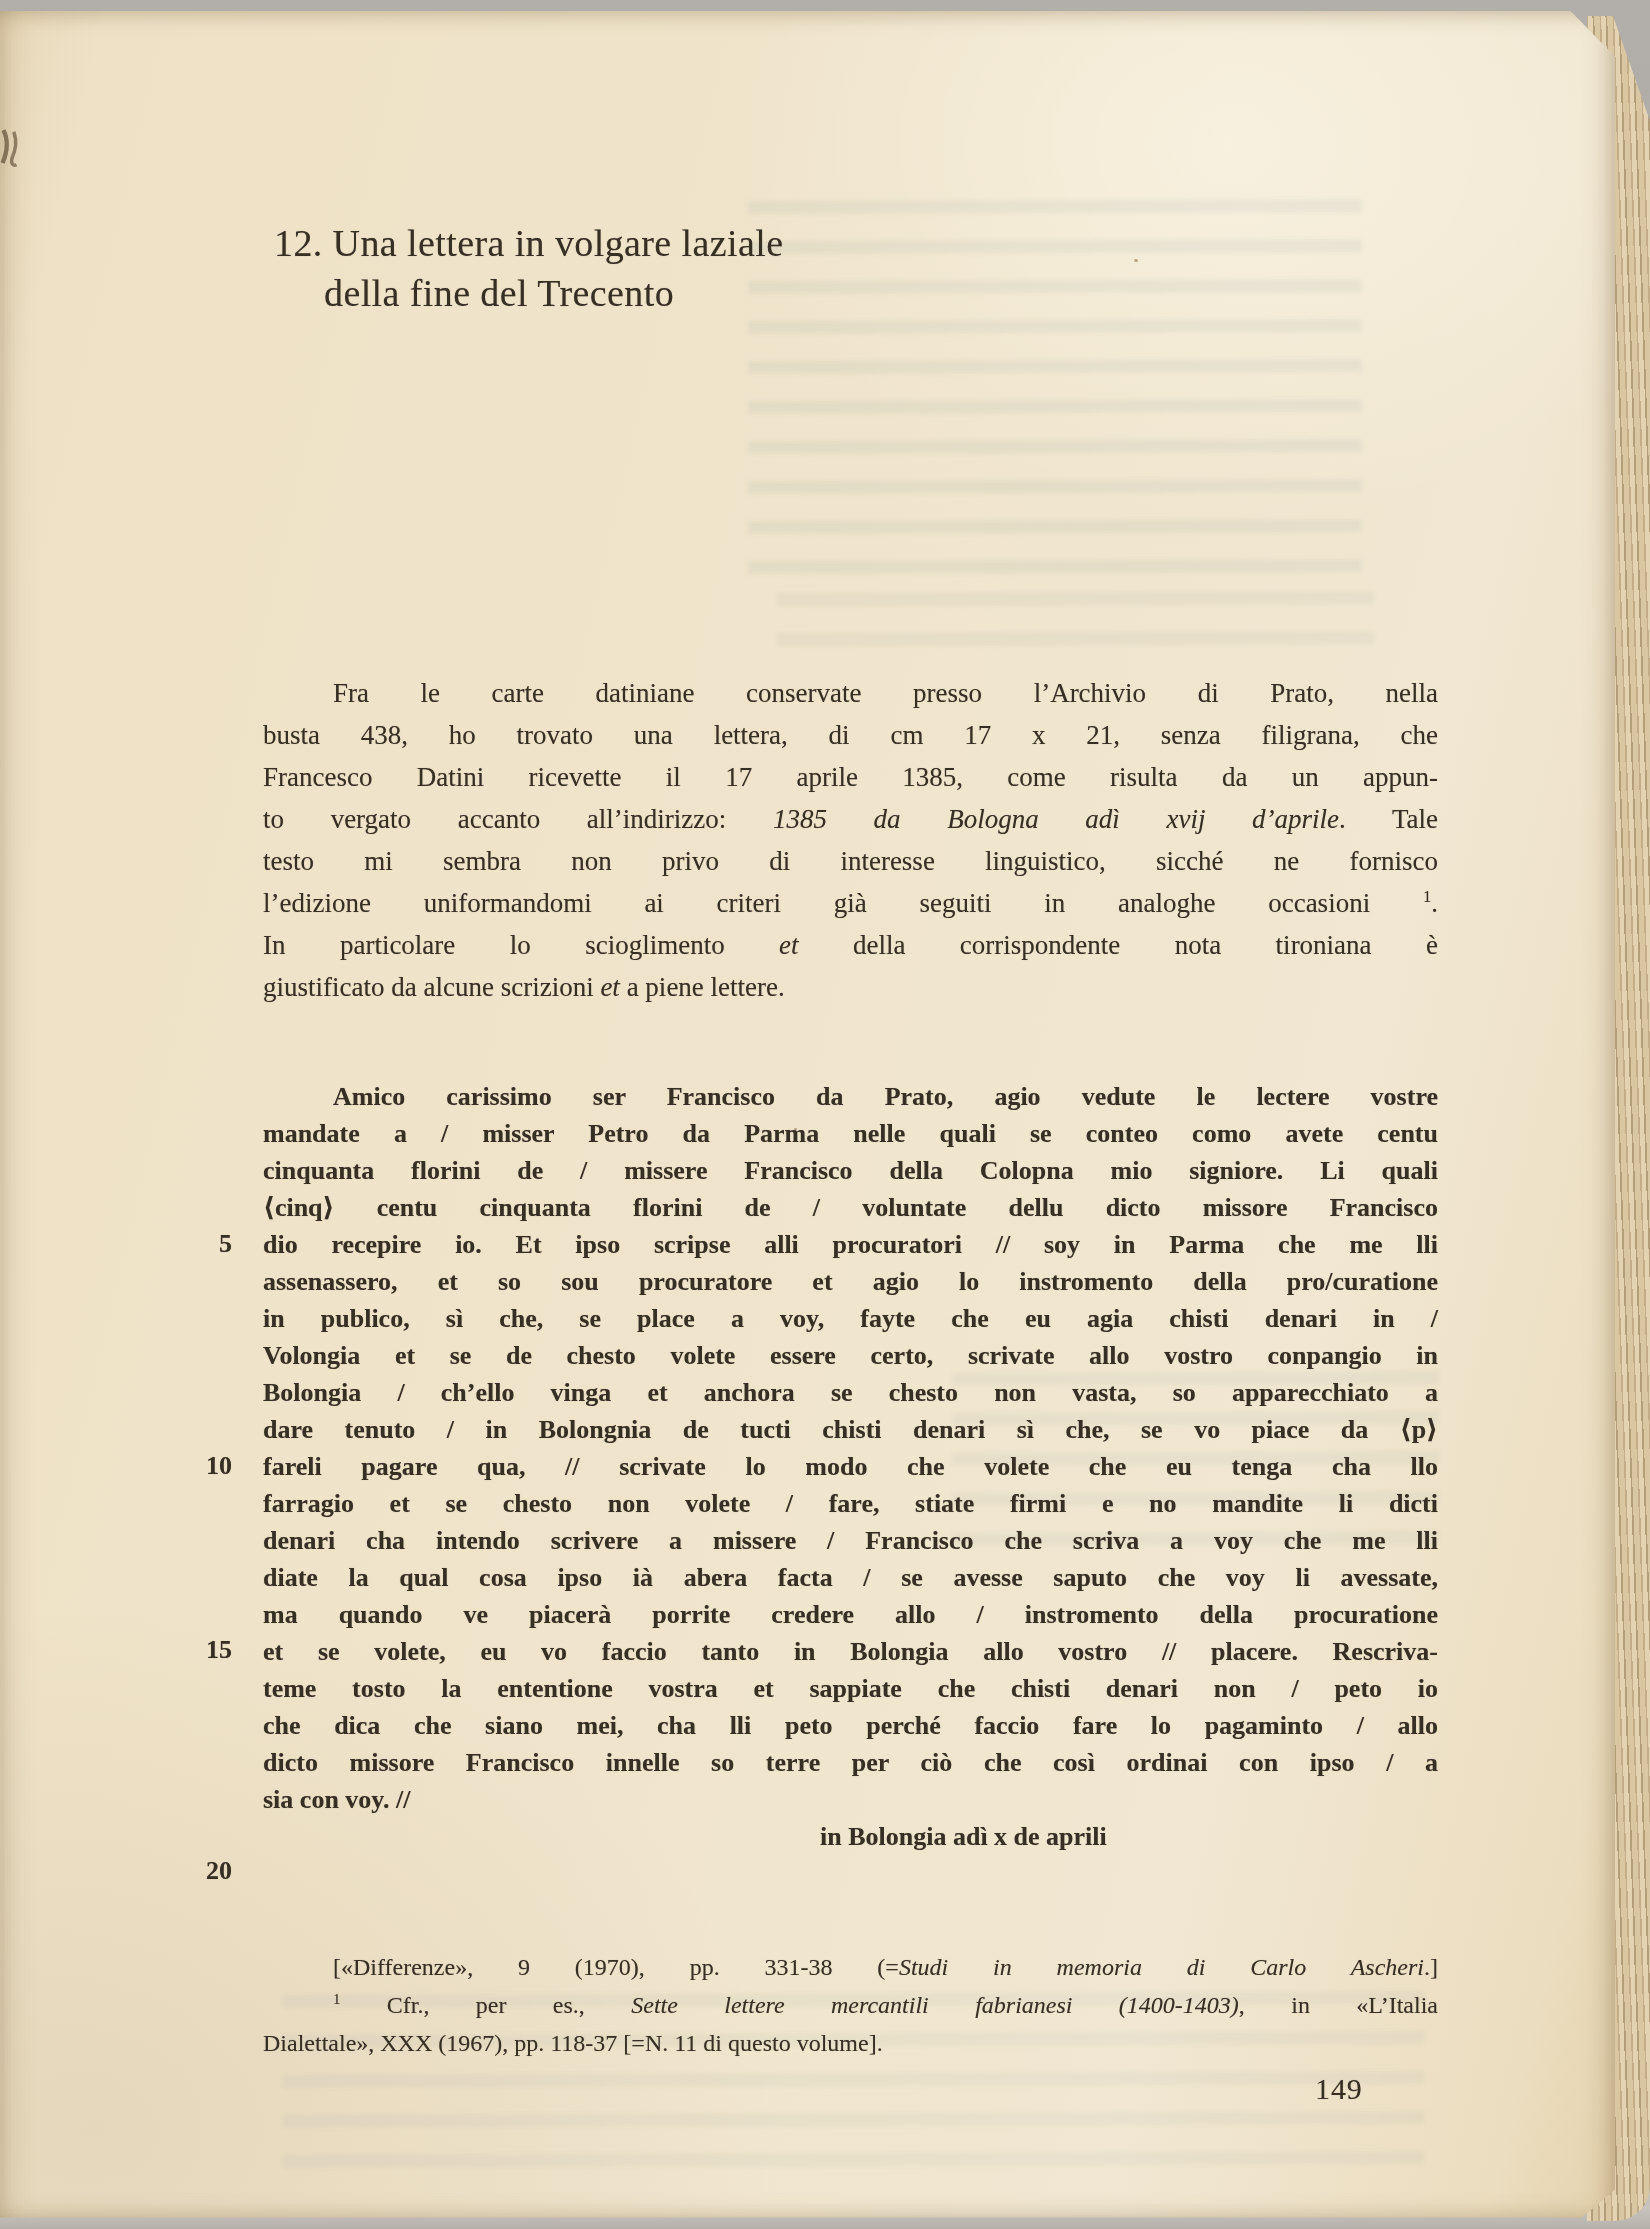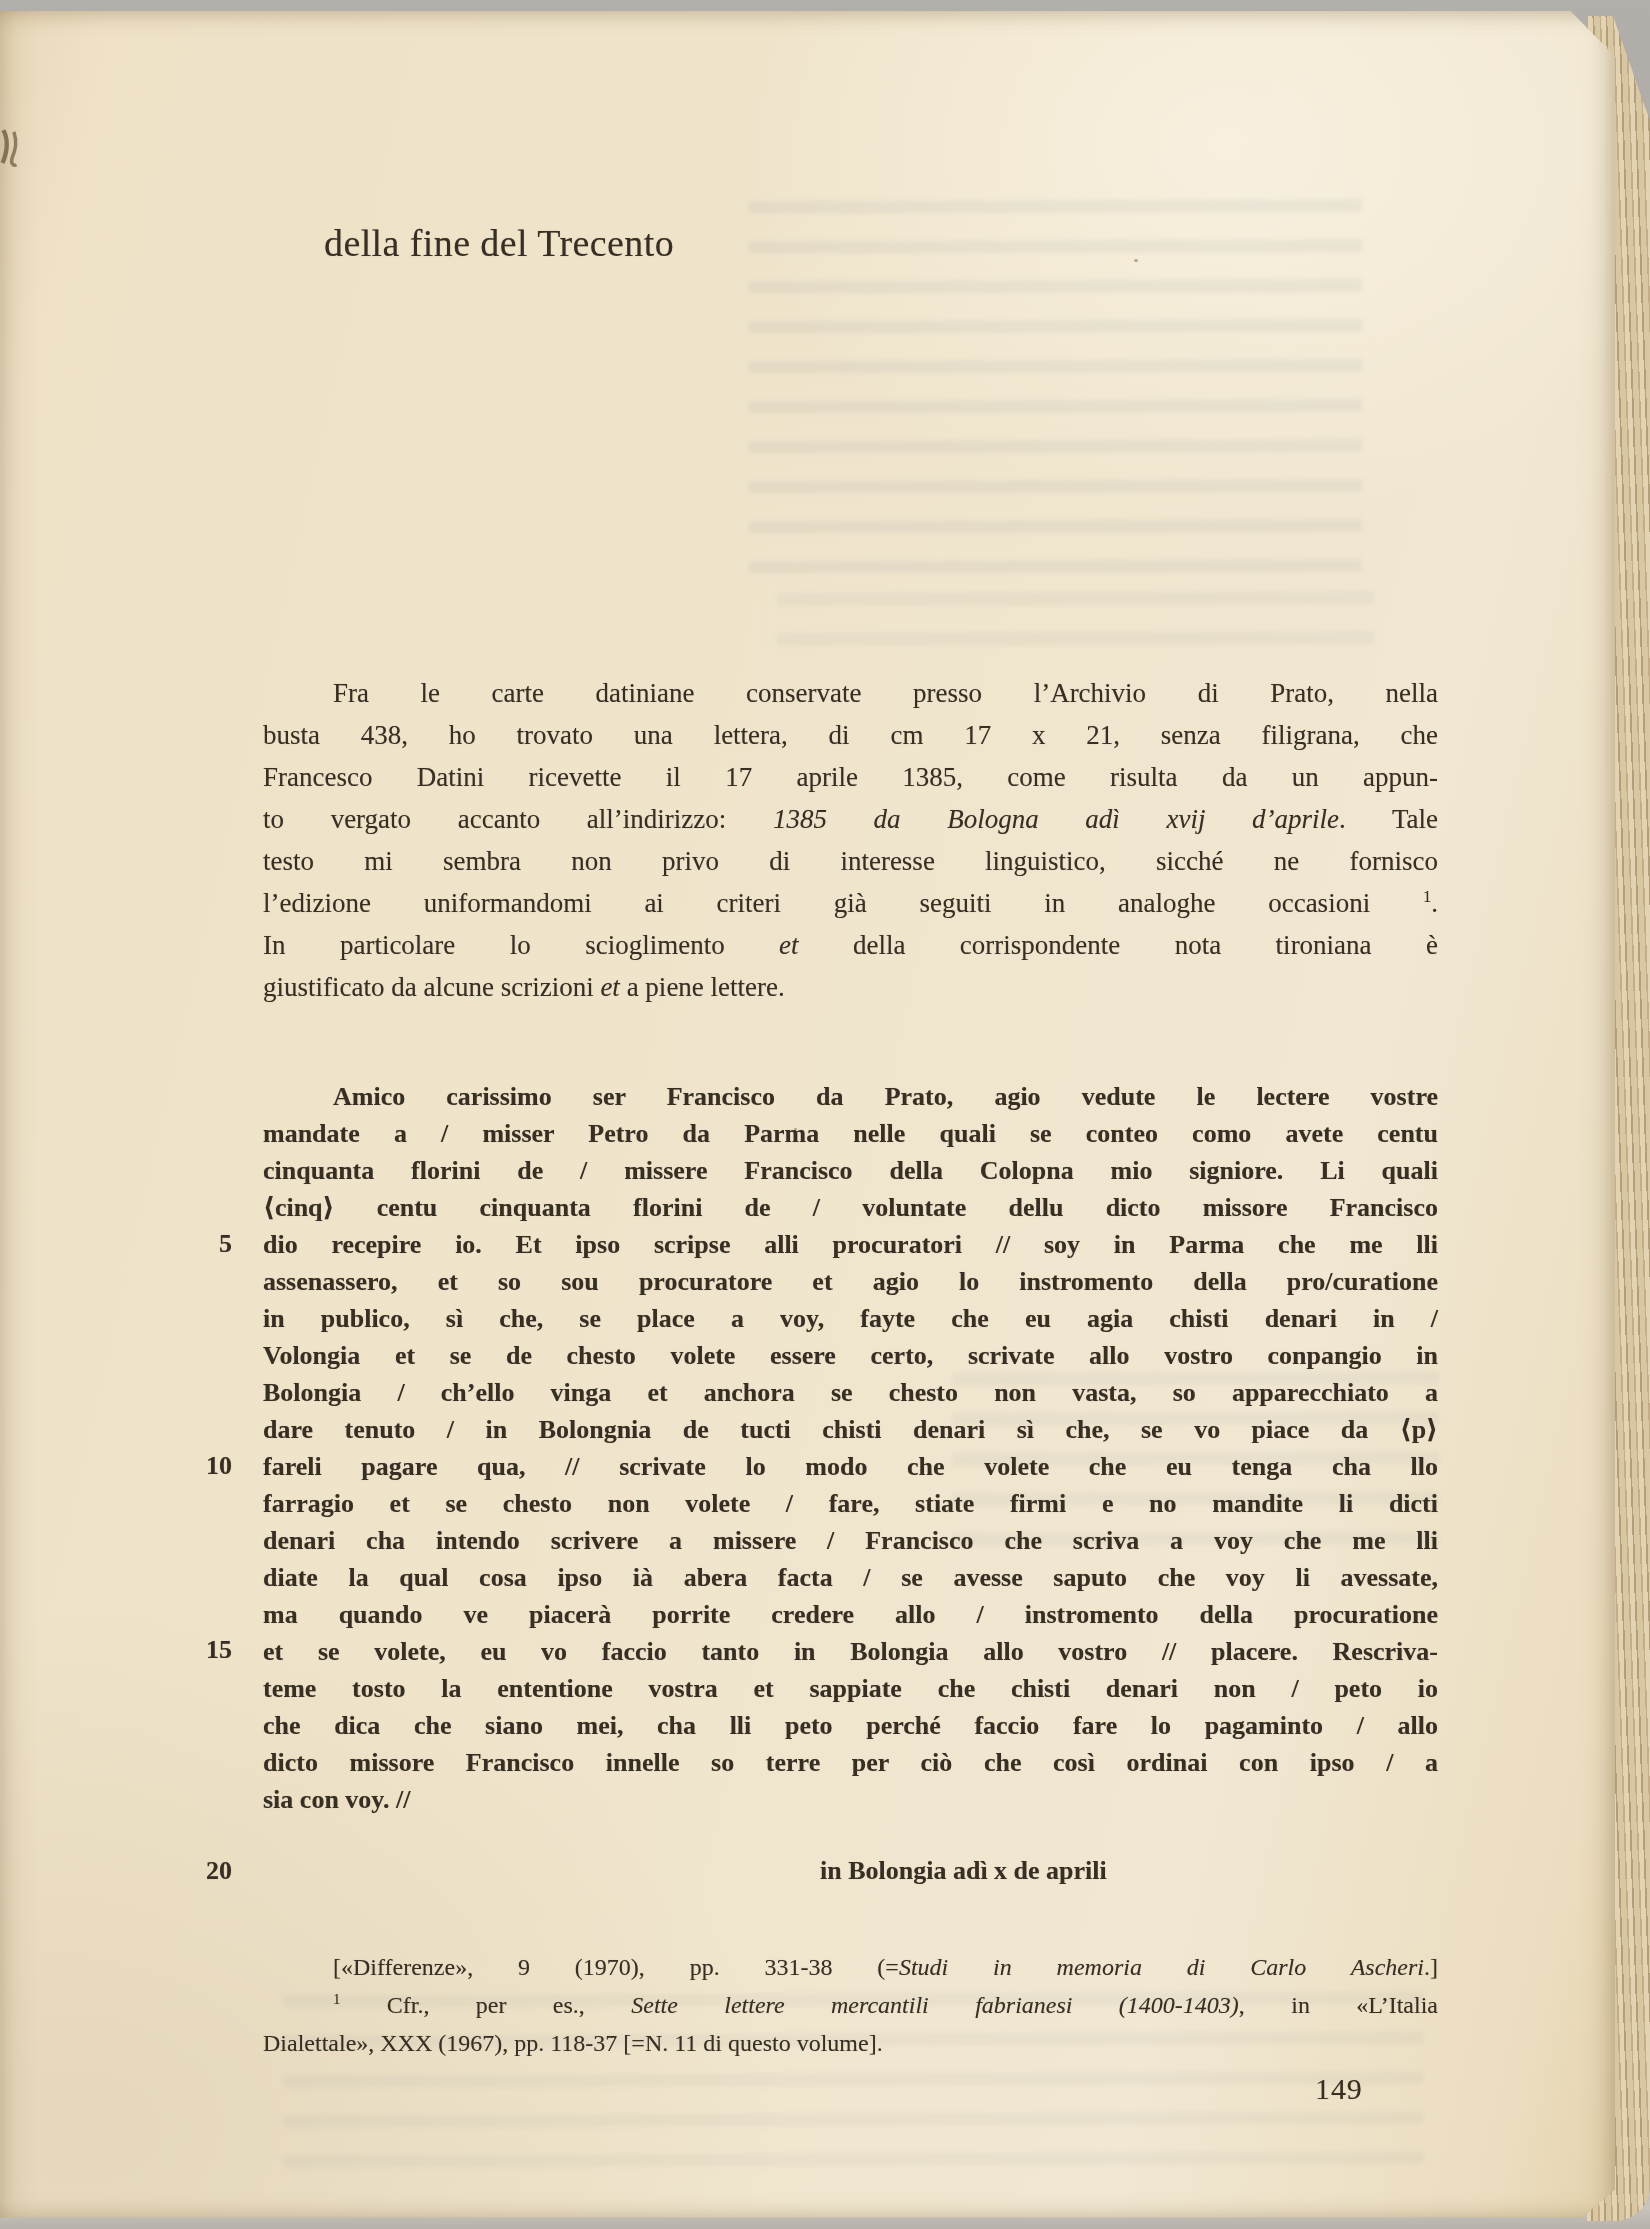--- a/index.html
+++ b/index.html
@@ -45,21 +45,21 @@
   .title .t2{display:block;padding-left:50px;}
 
   .textblock{position:absolute;left:263px;width:1175px;text-shadow:0 0 0.9px rgba(55,46,36,.30);}
   .intro{top:661px;font-size:27px;line-height:42px;}
   .letter{top:1067px;font-size:26px;line-height:37px;font-weight:bold;}
   .footnotes{top:1925px;font-size:24px;line-height:38px;margin-top:12px;}
 
   .line{text-align:justify;text-align-last:justify;white-space:nowrap;}
   .line.ind1{text-indent:70px;}
   .line.left{text-align:left;text-align-last:left;}
-  .line.dateline{text-align:left;text-align-last:left;padding-left:557px;margin-top:34px;}
+  .line.dateline{text-align:left;text-align-last:left;padding-left:557px;}
   .line.sig{text-align:left;text-align-last:left;padding-left:156px;}
   .it{font-style:italic;}
   .sup{vertical-align:super;font-size:62%;line-height:0;}
 
   .mnum{position:absolute;left:-85px;width:54px;text-align:right;font-size:26px;}
 
   .pagenum{position:absolute;left:1315px;top:2061px;width:114px;font-size:30px;letter-spacing:0.9px;
            text-shadow:0 0 0.9px rgba(55,46,36,.35);}
 </style>
 </head>
@@ -77,20 +77,21 @@
   <div class="pen">
     <svg width="26" height="61" viewBox="0 0 30 70">
       <path d="M4 8 C 10 20, 8 34, 3 46" stroke="#5f4f35" stroke-width="5" fill="none" opacity="0.7"></path>
       <path d="M16 10 C 20 22, 18 30, 14 40 C 12 46, 15 50, 19 48" stroke="#5f4f35" stroke-width="4" fill="none" opacity="0.65"></path>
     </svg>
   </div>
   <div class="speck" style="left:1134px;top:248px"></div>
   <div class="speck" style="left:794px;top:1117px;width:2.6px;height:2.6px"></div>
 
   <div class="title">
+    <span class="t1">12. Una lettera in volgare laziale</span>
     <span class="t2">della fine del Trecento</span>
   </div>
 
   <div class="textblock intro">
       <div class="line ind1"><span>Fra le carte datiniane conservate presso l’Archivio di Prato, nella</span></div>
       <div class="line"><span>busta 438, ho trovato una lettera, di cm 17 x 21, senza filigrana, che</span></div>
       <div class="line"><span>Francesco Datini ricevette il 17 aprile 1385, come risulta da un appun-</span></div>
       <div class="line"><span>to vergato accanto all’indirizzo: </span><span class="it">1385 da Bologna adì xvij d’aprile</span><span>. Tale</span></div>
       <div class="line"><span>testo mi sembra non privo di interesse linguistico, sicché ne fornisco</span></div>
       <div class="line"><span>l’edizione uniformandomi ai criteri già seguiti in analoghe occasioni </span><span class="sup">1</span><span>.</span></div>

